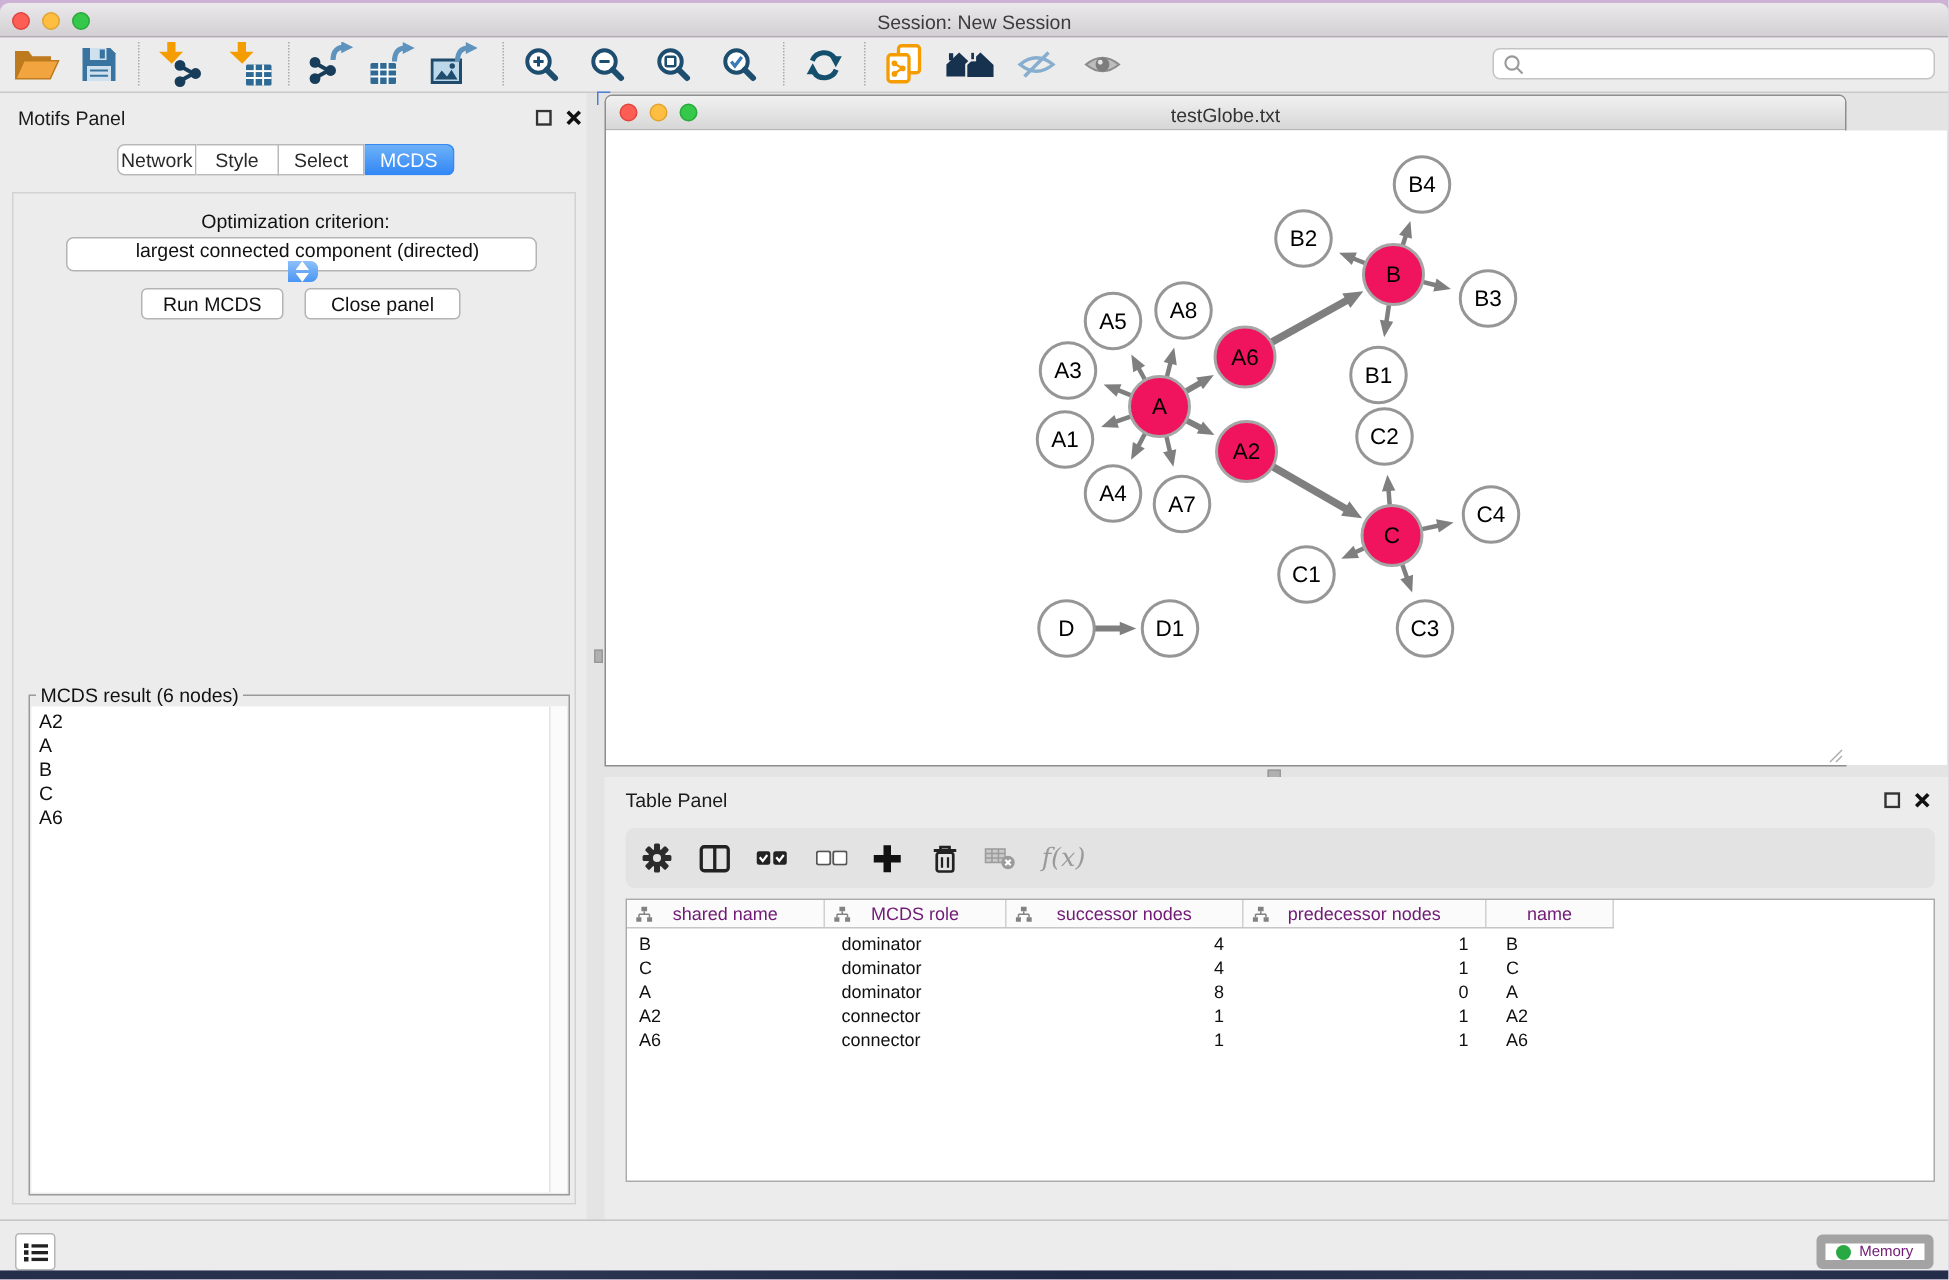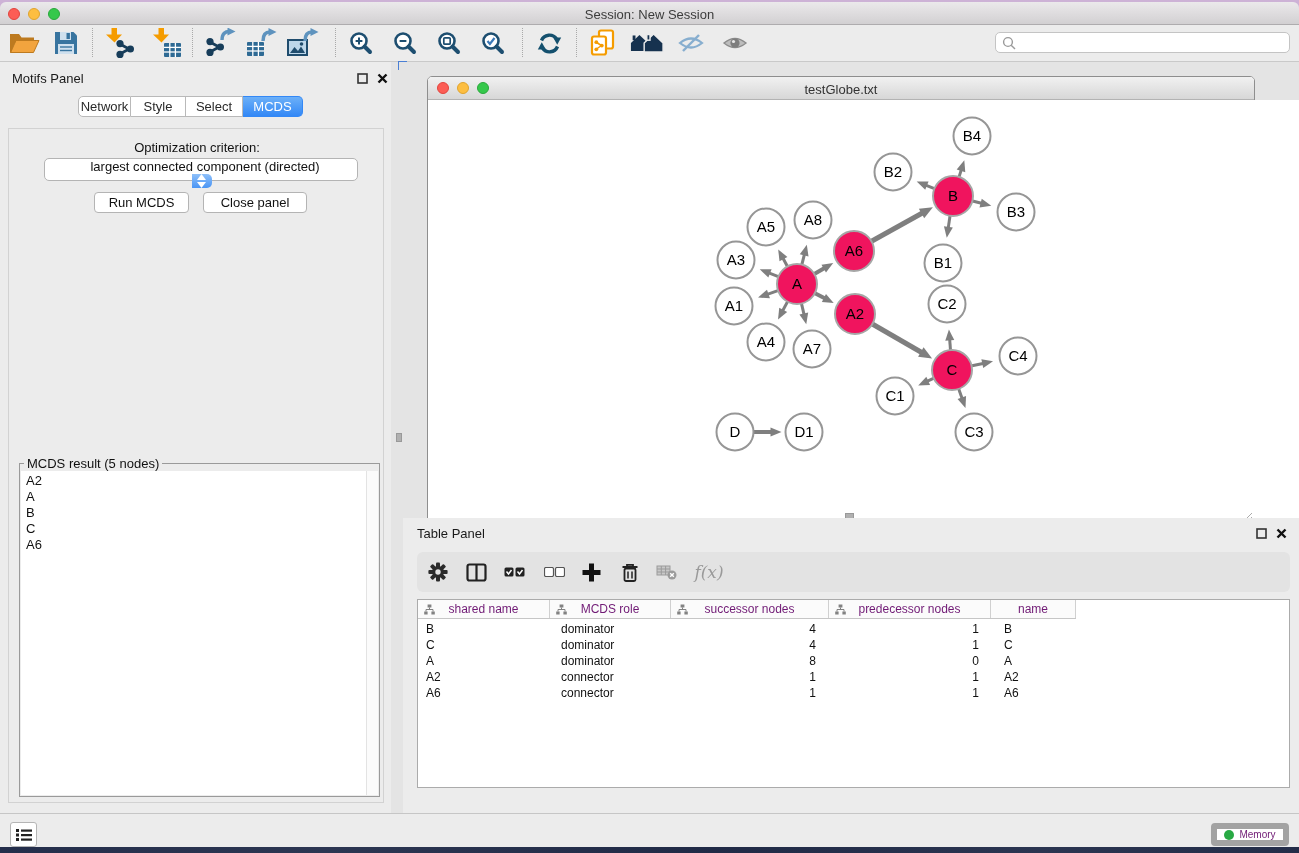--- a/index.html
+++ b/index.html
@@ -42,21 +42,21 @@
   #dropdown .dd-text { font-size:13px; color:#111; padding-left:8px; flex:1; }
   #dd-stepper { width:20px; height:23px; margin-right:-1px; border-radius:0 5px 5px 0; background:linear-gradient(#8ec0fa,#4a95f4); display:flex; flex-direction:column; align-items:center; justify-content:center; gap:2px; }
   .btn { position:absolute; height:21px; background:#fff; border:1px solid #b4b4b4; border-radius:4px; font-size:13px; color:#111; display:flex; align-items:center; justify-content:center; }
   #mcds-fieldset { position:absolute; left:10px; top:334px; width:361px; height:334px; border:1px solid #9a9a9a; }
   #mcds-legend { position:absolute; left:4px; top:-8px; background:#ececec; padding:0 3px; font-size:13px; color:#111; }
   #result-area { position:absolute; left:1px; top:7px; right:1px; bottom:1px; background:#fff; }
   #result-list { padding:2px 0 0 5px; font-size:13px; line-height:16px; color:#111; }
   #result-scroll { position:absolute; right:0; top:0; bottom:0; width:12px; background:#fbfbfb; border-left:1px solid #e3e3e3; }
 
   
-  #net-window { left:403px; top:14px; width:828px; height:448px; border:1px solid #8e8e8e; border-radius:5px 5px 0 0; background:#fff;margin-left:24px; }
+  #net-window { left:403px; top:1px; width:828px; height:448px; border:1px solid #8e8e8e; border-radius:5px 5px 0 0; background:#fff; }
   #net-titlebar { position:absolute; left:0; top:0; width:100%; height:23px; background:linear-gradient(#f1f1f1,#d7d7d7); border-bottom:1px solid #b3b3b3; border-radius:4px 4px 0 0; }
   #net-title { position:absolute; width:100%; text-align:center; top:5px; font-size:13px; color:#333; }
   #net-canvas { position:absolute; left:0; top:23px; width:894px; height:423px; background:#fff; }
   #resize-grip { position:absolute; right:1px; bottom:1px; width:12px; height:12px; }
 
   
   #table-panel { left:403px; top:456px; width:896px; height:295px; background:#ececec; }
   #tp-title { left:14px; top:8px; font-size:13px; color:#1a1a1a; }
   #tp-toolbar { left:14px; top:34px; width:873px; height:40px; background:#e3e3e3; border-radius:6px; }
   .tpi { position:absolute; top:0; height:40px; width:34px; display:flex; align-items:center; justify-content:center; }
@@ -285,21 +285,21 @@
                 <path d="M4.5 0 L9 6 H0 z" fill="#fff"></path>
               </svg>
             <svg width="9" height="6" viewBox="0 0 9 6">
                 <path d="M4.5 6 L0 0 H9 z" fill="#fff"></path>
               </svg>
           </span>
         </div>
         <div class="btn" style="left:85px; top:63px; width:95px;">Run MCDS</div>
         <div class="btn" style="left:194px; top:63px; width:104px;">Close panel</div>
         <div id="mcds-fieldset">
-          <span id="mcds-legend">MCDS result (5 nodes)</span>
+          <span id="mcds-legend">MCDS result (6 nodes)</span>
           <div id="result-area">
             <div id="result-list">
                 <div>A2</div>
                 <div>A</div>
                 <div>B</div>
                 <div>C</div>
                 <div>A6</div>
               </div>
             <div id="result-scroll"></div>
           </div>

